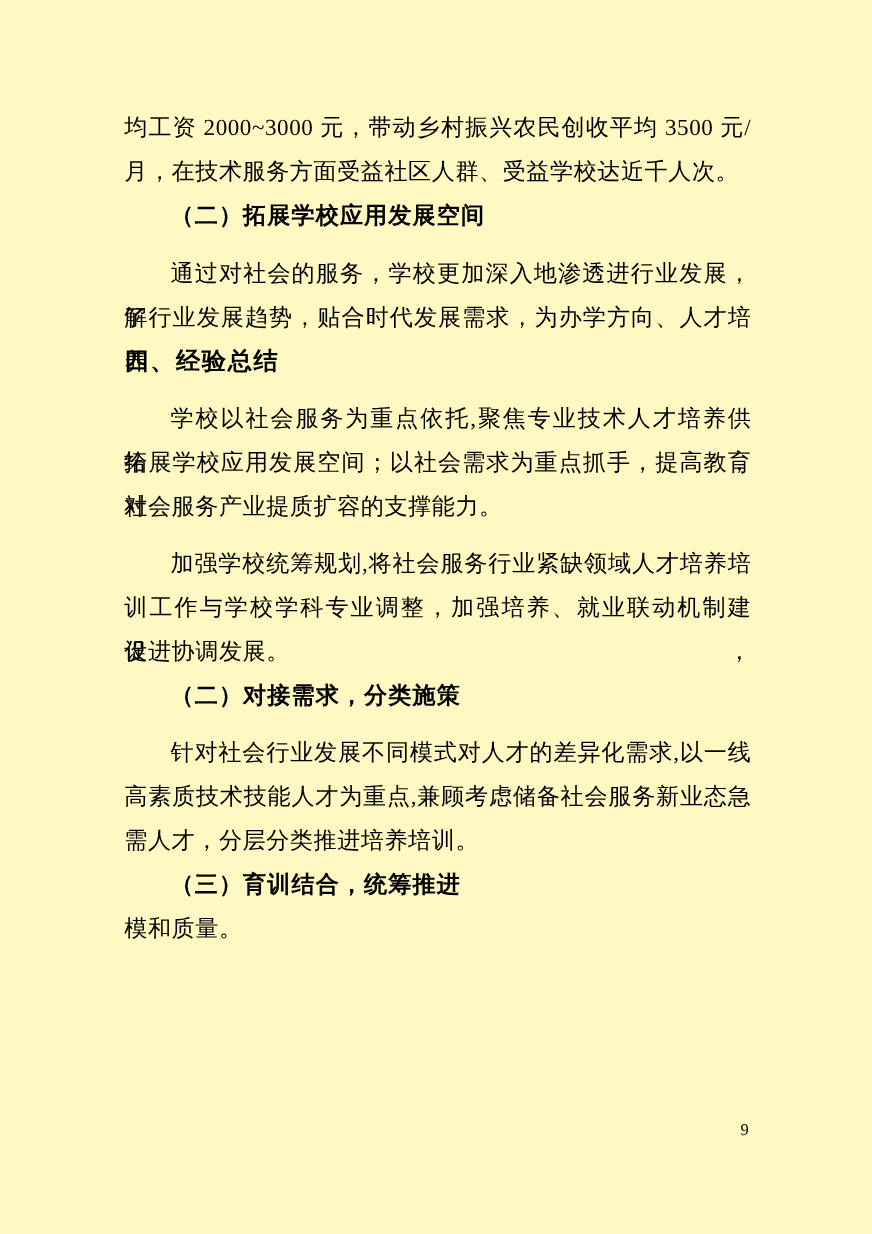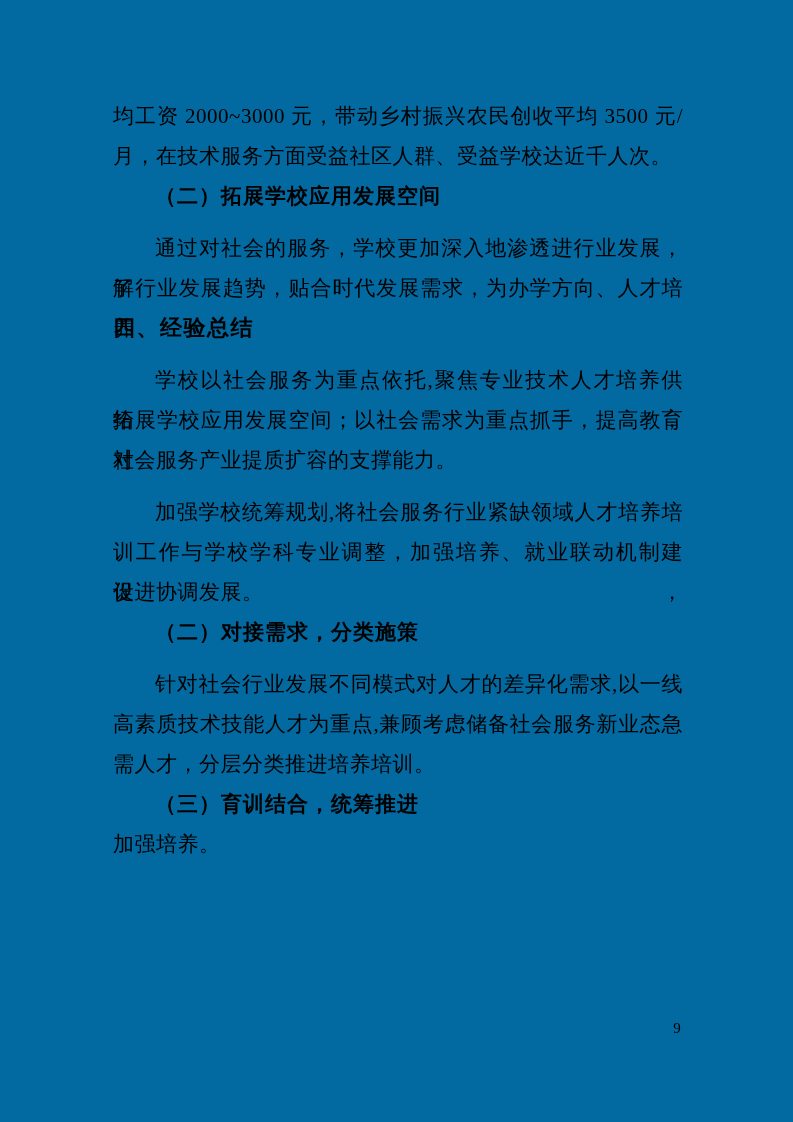--- a/index.html
+++ b/index.html
@@ -5,21 +5,21 @@
   * { margin: 0; padding: 0; box-sizing: border-box; }
   html, body {
     width: 793px;
     height: 1122px;
     background: #ffffff;
   }
   .page {
     position: relative;
     width: 793px;
     height: 1122px;
-    background: #0369a1;
+    background: #fef9c3;
     color: #000000;
     font-family: "Liberation Serif", serif;
     overflow: hidden;
   }
   .content {
     position: absolute;
     left: 113px;
     top: 96px;
     width: 570px;
   }
@@ -94,18 +94,18 @@
     <div class="line">促进协调发展。</div>
 
     <div class="line subheading">（二）对接需求，分类施策</div>
 
     <div class="line just indent">针对社会行业发展不同模式对人才的差异化需求,以一线</div>
     <div class="line just">高素质技术技能人才为重点,兼顾考虑储备社会服务新业态急</div>
     <div class="line">需人才，分层分类推进培养培训。</div>
 
     <div class="line subheading">（三）育训结合，统筹推进</div>
 
-    <div class="line">加强培养。</div>
+    <div class="line">模和质量。</div>
 
   </div>
 
   <div class="pagenum">9</div>
 </div>
 
 </body></html>

